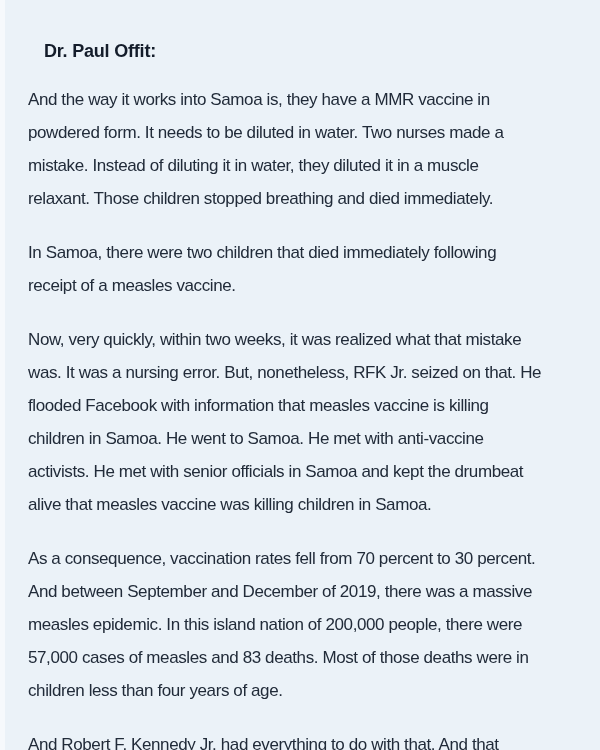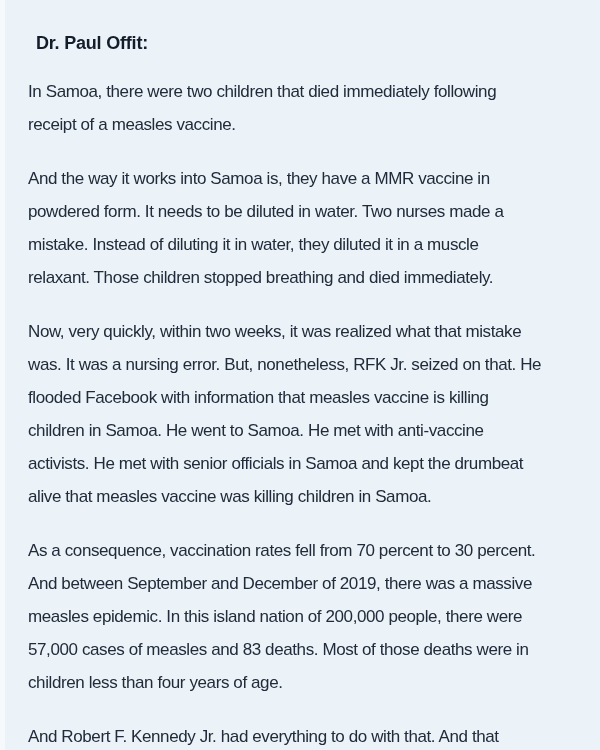--- a/index.html
+++ b/index.html
@@ -25,47 +25,47 @@
     bottom: 0;
     width: 5px;
     background: #f6f9fc;
   }
   .speaker {
     font-size: 18px;
     font-weight: 700;
     color: #141d2b;
     letter-spacing: -0.2px;
     line-height: 22px;
-    margin: 8px;
+    margin: 16px;
   }
   .para {
     font-size: 17px;
     font-weight: 400;
     line-height: 33px;
     letter-spacing: -0.4px;
     margin: 21px 0 0 0;
     white-space: pre-line;
     color: #212b39;
   }
 </style>
 </head>
 <body>
 
 <div class="page">
   <div class="edge-strip"></div>
 
   <h2 class="speaker">Dr. Paul Offit:</h2>
 
-  <p class="para">In Samoa, there were two children that died immediately following
-receipt of a measles vaccine.</p>
-
   <p class="para">And the way it works into Samoa is, they have a MMR vaccine in
 powdered form. It needs to be diluted in water. Two nurses made a
 mistake. Instead of diluting it in water, they diluted it in a muscle
 relaxant. Those children stopped breathing and died immediately.</p>
+
+  <p class="para">In Samoa, there were two children that died immediately following
+receipt of a measles vaccine.</p>
 
   <p class="para">Now, very quickly, within two weeks, it was realized what that mistake
 was. It was a nursing error. But, nonetheless, RFK Jr. seized on that. He
 flooded Facebook with information that measles vaccine is killing
 children in Samoa. He went to Samoa. He met with anti-vaccine
 activists. He met with senior officials in Samoa and kept the drumbeat
 alive that measles vaccine was killing children in Samoa.</p>
 
   <p class="para">As a consequence, vaccination rates fell from 70 percent to 30 percent.
 And between September and December of 2019, there was a massive

